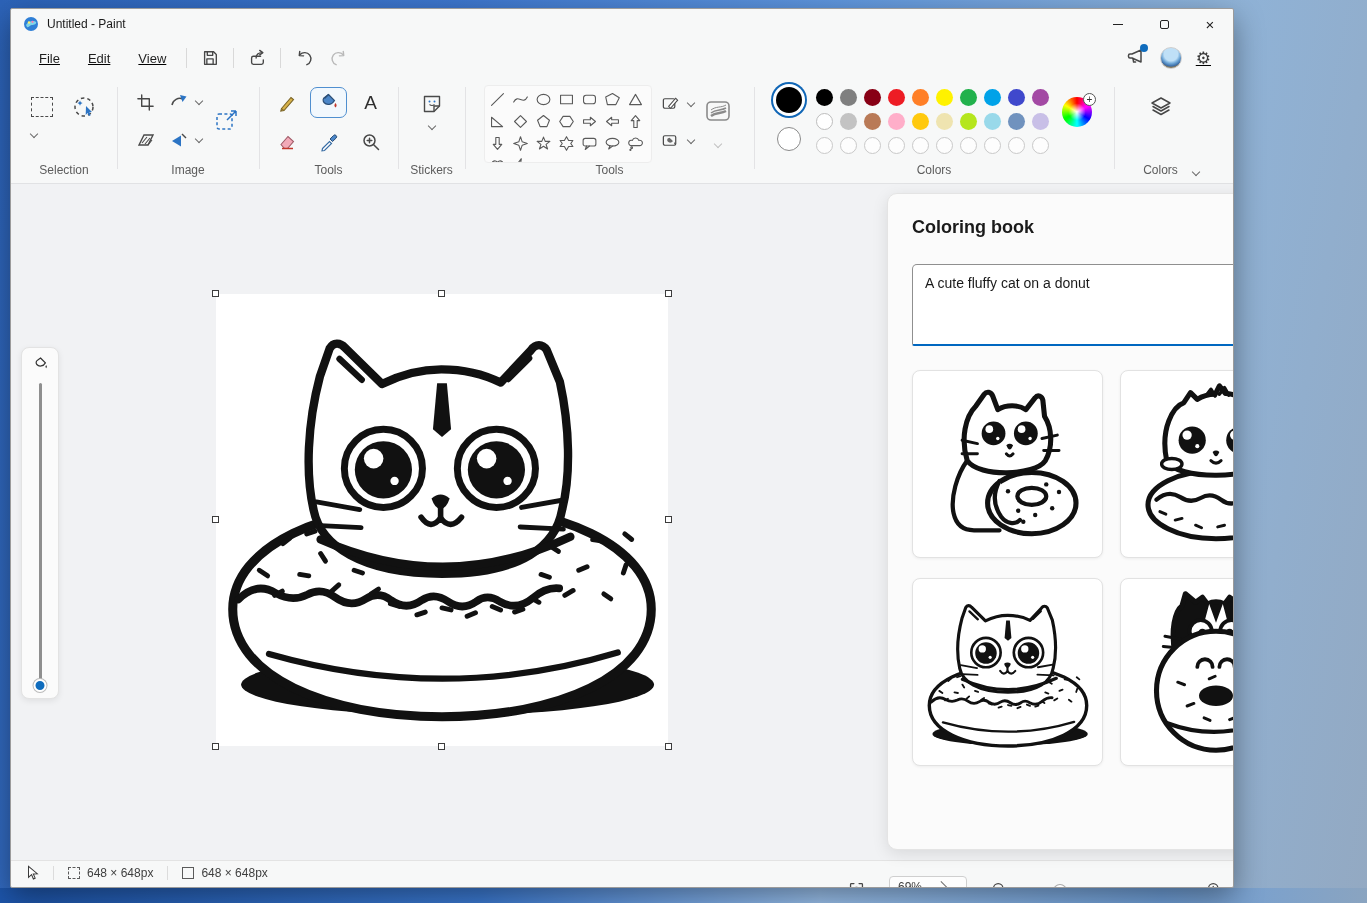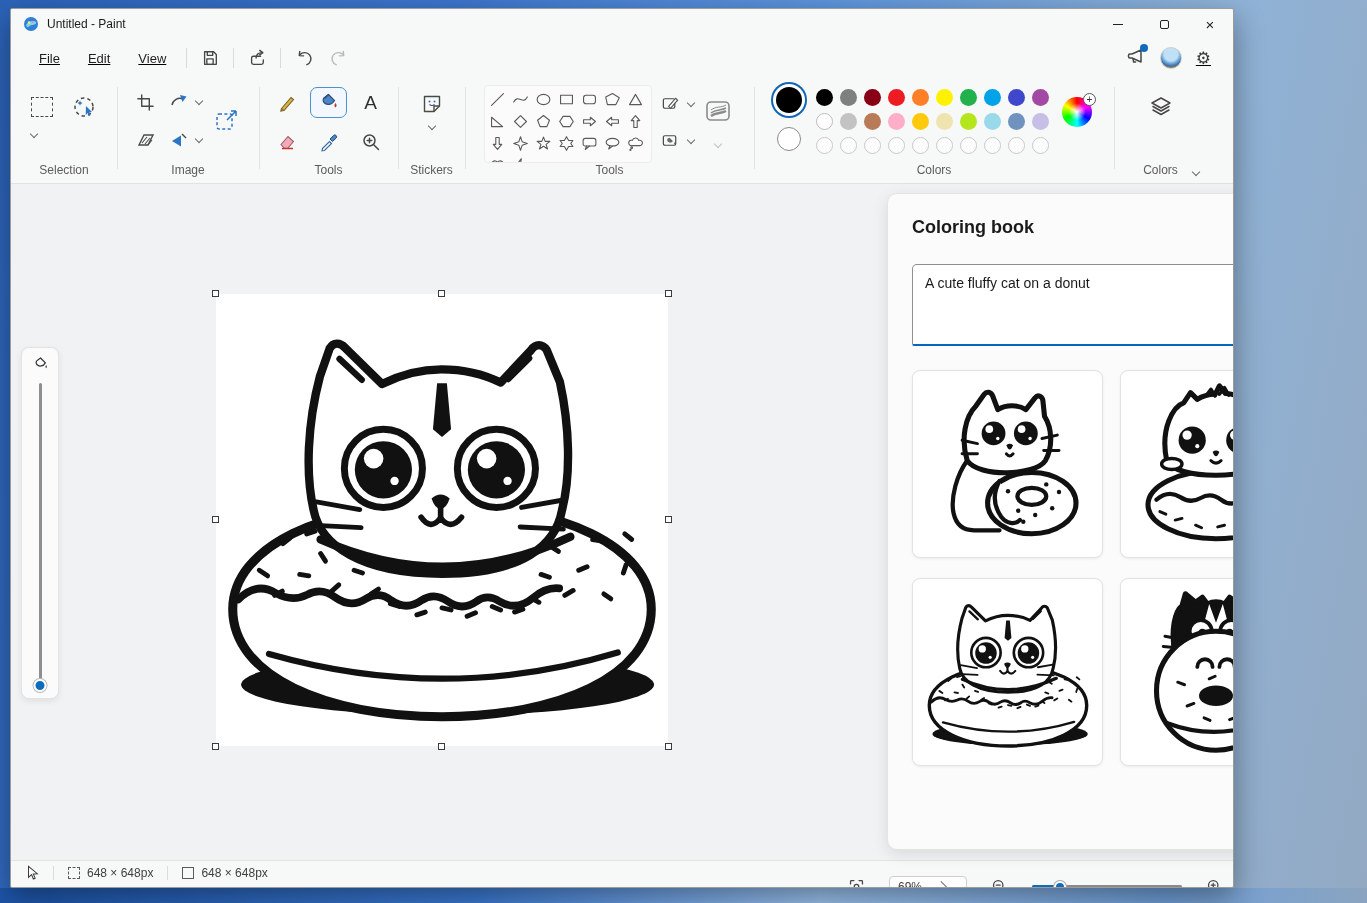--- a/index.html
+++ b/index.html
@@ -101,21 +101,21 @@
     display:flex; align-items:center; justify-content:center; overflow:hidden; }
   .thumb svg { width:170px; height:170px; }
 
   
   .statusbar { height:24px; border-top:1px solid #e3e3e3; background:#f7f8f8; display:flex; align-items:center;
     font-size:12px; color:#3f3f3f; padding:0 10px 0 14px; }
   .sb-sep { width:1px; height:14px; background:#dcdcdc; margin:0 14px; }
   .sb-item { display:flex; align-items:center; gap:7px; }
   .sel-glyph { width:12px; height:12px; border:1.2px dashed #5a5a5a; }
   .cv-glyph { width:12px; height:12px; border:1.2px solid #5a5a5a; }
-  .sb-right { margin-left:auto; display:flex; align-items:center; gap:24px;margin-top:28px; }
+  .sb-right { margin-left:auto; display:flex; align-items:flex-end; gap:24px;margin-top:28px; }
   .zoom-box { width:78px; height:22px; border:1px solid #cfcfcf; border-radius:4px; background:#fdfdfd;
     display:flex; align-items:center; padding:0 8px; gap:18px; }
   .zoom-box span{flex:1;}
   .hslider { width:150px; height:14px; position:relative; display:flex; align-items:center; }
   .htrack { width:100%; height:2.5px; background:#8a8a8a; border-radius:2px; }
   .hfill { position:absolute; left:0; width:26px; height:4px; background:#0f6cbd; border-radius:2px; top:5px; }
   .hthumb { position:absolute; left:22px; top:1px; width:12px; height:12px; border-radius:50%; background:#0f6cbd; border:2px solid #fff; box-shadow:0 0 0 1px #aaa; }
 
   .ic { stroke:#474747; fill:none; stroke-width:1.5; stroke-linecap:round; stroke-linejoin:round; }
 </style>

